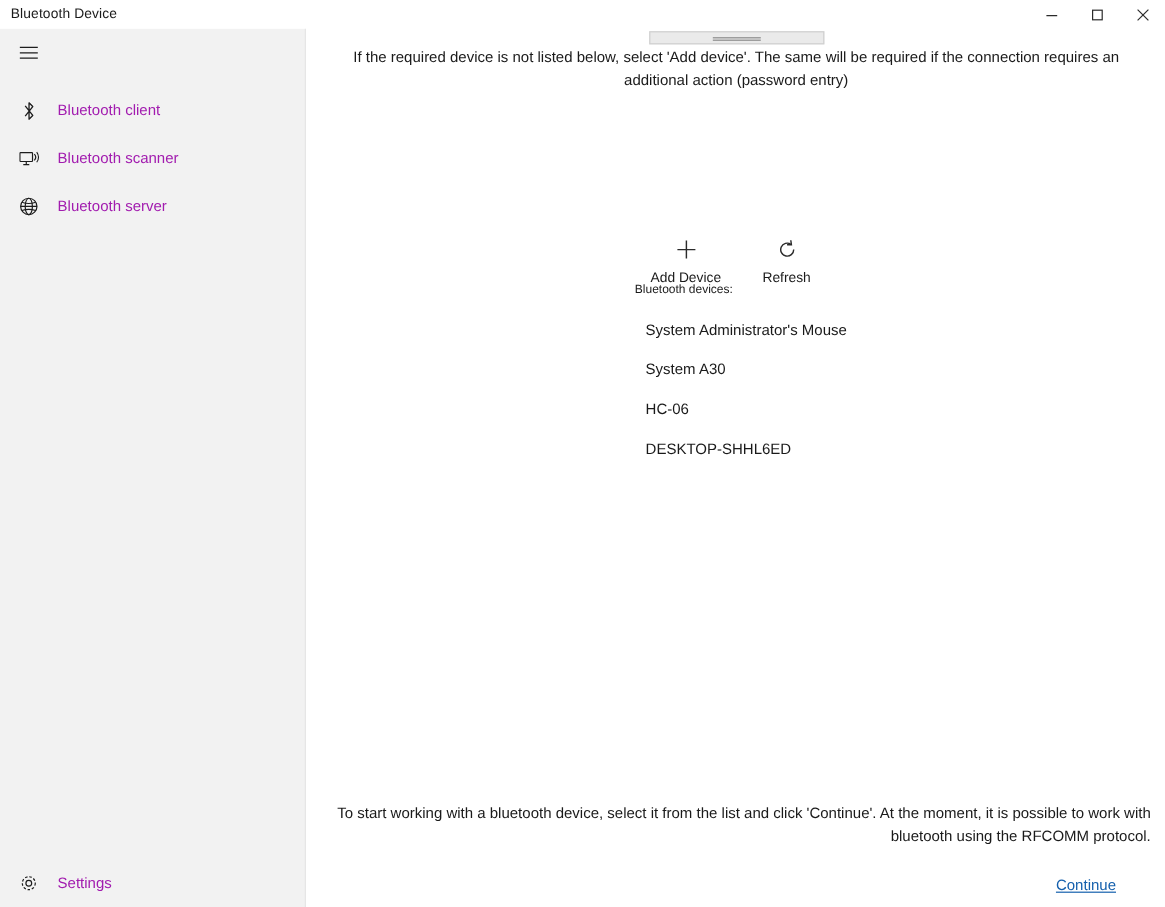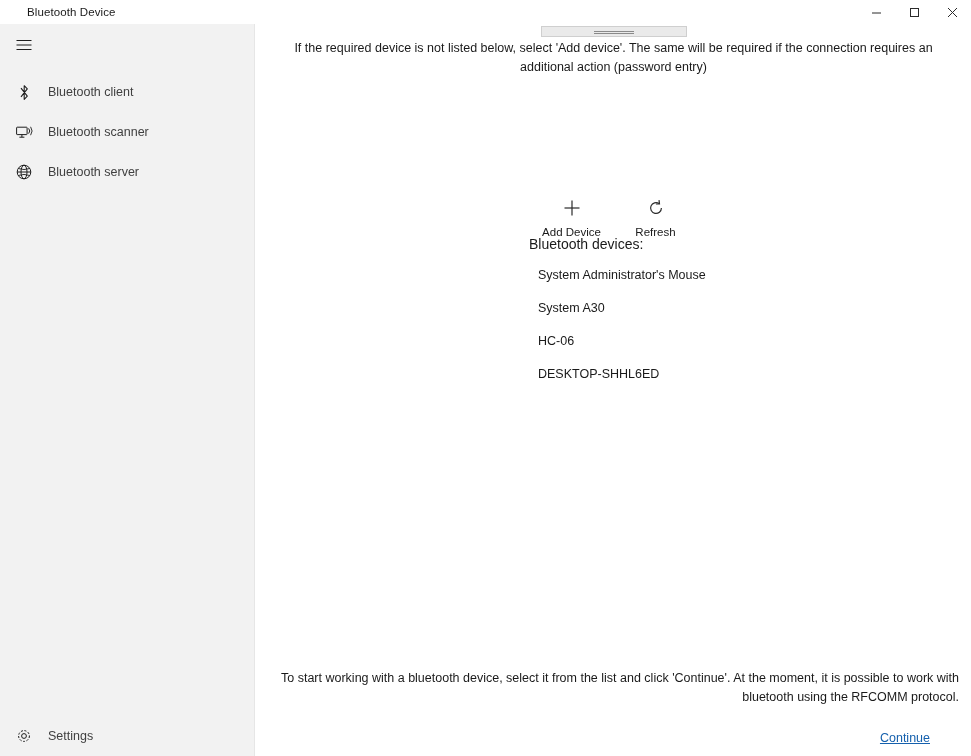--- a/index.html
+++ b/index.html
@@ -25,21 +25,21 @@
     top: 0; left: 0;
     width: 971px;
     height: 24px;
     background: #ffffff;
     display: flex;
     align-items: center;
   }
   .titlebar-title {
     font-size: 11.5px;
     color: #1a1a1a;
-    padding-left: 27px;
+    padding-left: 9px;
     letter-spacing: 0.1px;
     white-space: nowrap;
   }
   .window-buttons {
     position: absolute;
     top: 0; right: 0;
     height: 24px;
     display: flex;
   }
   .win-btn {
@@ -76,21 +76,21 @@
   .nav-icon {
     width: 48px;
     min-width: 48px;
     display: flex;
     align-items: center;
     justify-content: center;
     color: #1d1d1d;
   }
   .nav-label {
     font-size: 12.5px;
-    color: #404040;
+    color: #a21caf;
     white-space: nowrap;
   }
   .sidebar-bottom {
     position: absolute;
     left: 0; bottom: 0;
     width: 255px;
   }
   .settings-item {
     height: 40px;
     display: flex;
@@ -167,21 +167,21 @@
   .action-label {
     font-size: 11.5px;
     margin-top: 6px;
     white-space: nowrap;
   }
 
   .devices-caption {
     position: absolute;
     top: 212px;
     left: 273px;
-    font-size: 14px;
+    font-size: 10px;
     color: #1a1a1a;
     text-align: right;
   }
 
   .device-list {
     position: absolute;
     top: 234px;
     left: 273px;
     width: 420px;
   }

